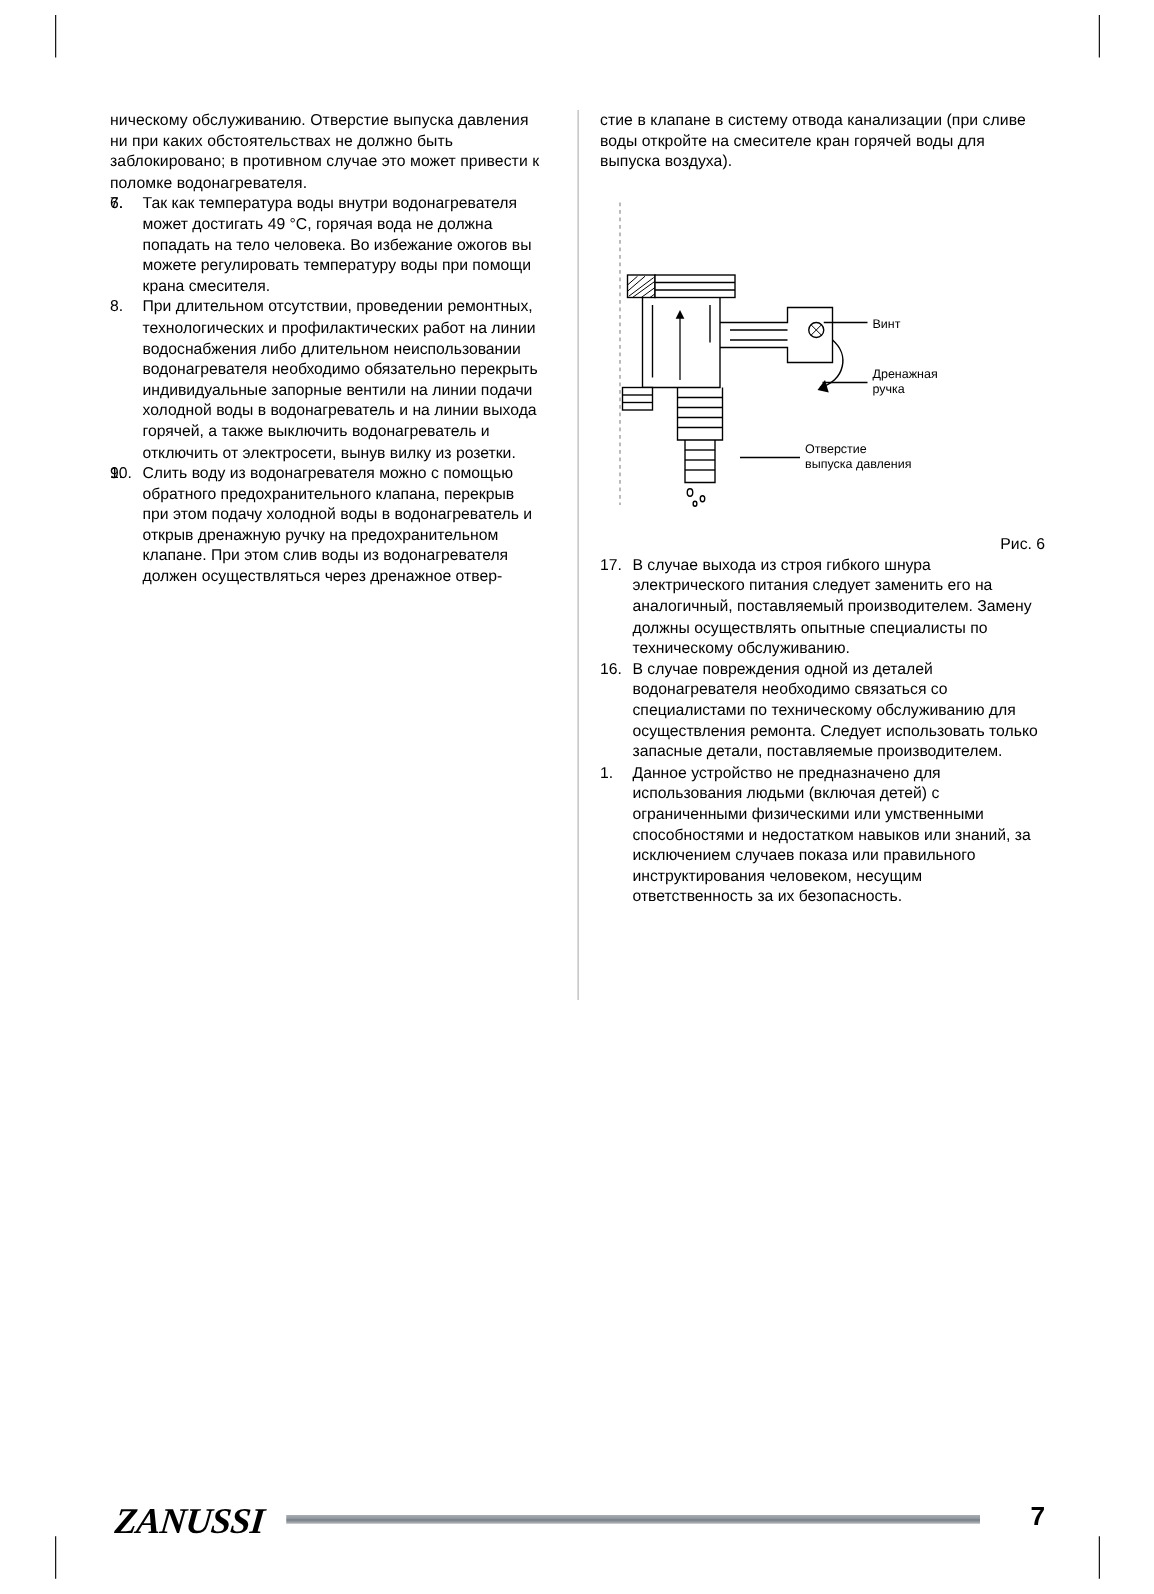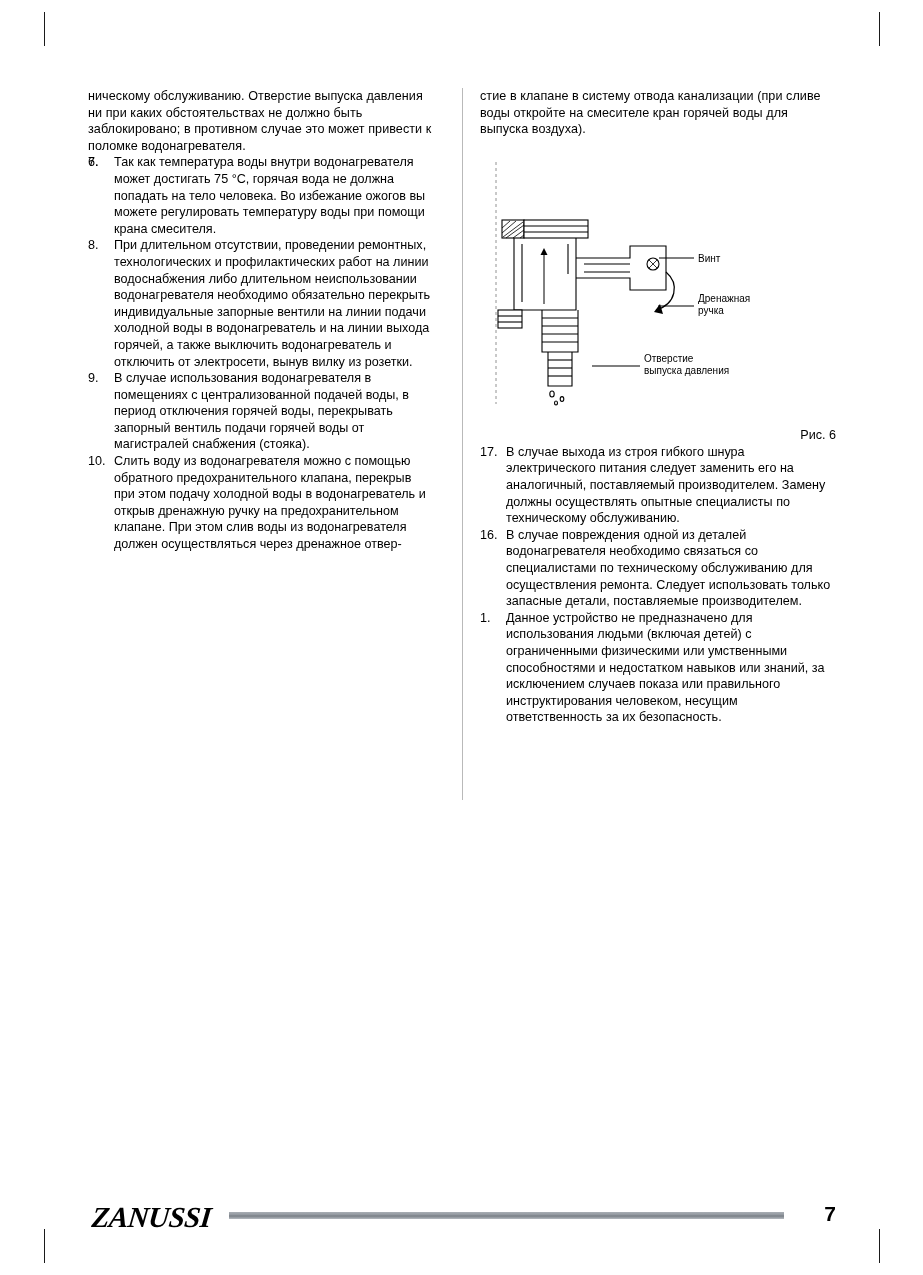--- a/index.html
+++ b/index.html
@@ -161,29 +161,28 @@
 
     <div class="col">
       <p class="body">ническому обслуживанию. Отверстие выпуска давления ни при каких обстоятельствах не должно быть заблокировано; в противном случае это может привести к поломке водонагревателя.</p>
 
       <ol class="numlist">
         <li>
           <span class="num">6.</span>
         </li>
         <li>
           <span class="num">7.</span>
-          <span>Так как температура воды внутри водонагревателя может достигать 75 °C, горячая вода не должна попадать на тело человека. Во избежание ожогов вы можете регулировать температуру воды при помощи крана смесителя.</span>
+          <span>Так как температура воды внутри водонагревателя может достигать 49 °C, горячая вода не должна попадать на тело человека. Во избежание ожогов вы можете регулировать температуру воды при помощи крана смесителя.</span>
         </li>
         <li>
           <span class="num">8.</span>
           <span>При длительном отсутствии, проведении ремонтных, технологических и профилактических работ на линии водоснабжения либо длительном неиспользовании водонагревателя необходимо обязательно перекрыть индивидуальные запорные вентили на линии подачи холодной воды в водонагреватель и на линии выхода горячей, а также выключить водонагреватель и отключить от электросети, вынув вилку из розетки.</span>
         </li>
         <li>
           <span class="num">9.</span>
-          <span>В случае использования водонагревателя в помещениях с централизованной подачей воды, в период отключения горячей воды, перекрывать запорный вентиль подачи горячей воды от магистралей снабжения (стояка).</span>
         </li>
         <li>
           <span class="num wide">10.</span>
           <span>Слить воду из водонагревателя можно с помощью обратного предохранительного клапана, перекрыв при этом подачу холодной воды в водонагреватель и открыв дренажную ручку на предохранительном клапане. При этом слив воды из водонагревателя должен осуществляться через дренажное отвер-</span>
         </li>
       </ol>
     </div>
 
     <div class="col">
       <p class="body">стие в клапане в систему отвода канализации (при сливе воды откройте на смесителе кран горячей воды для выпуска воздуха).</p>

